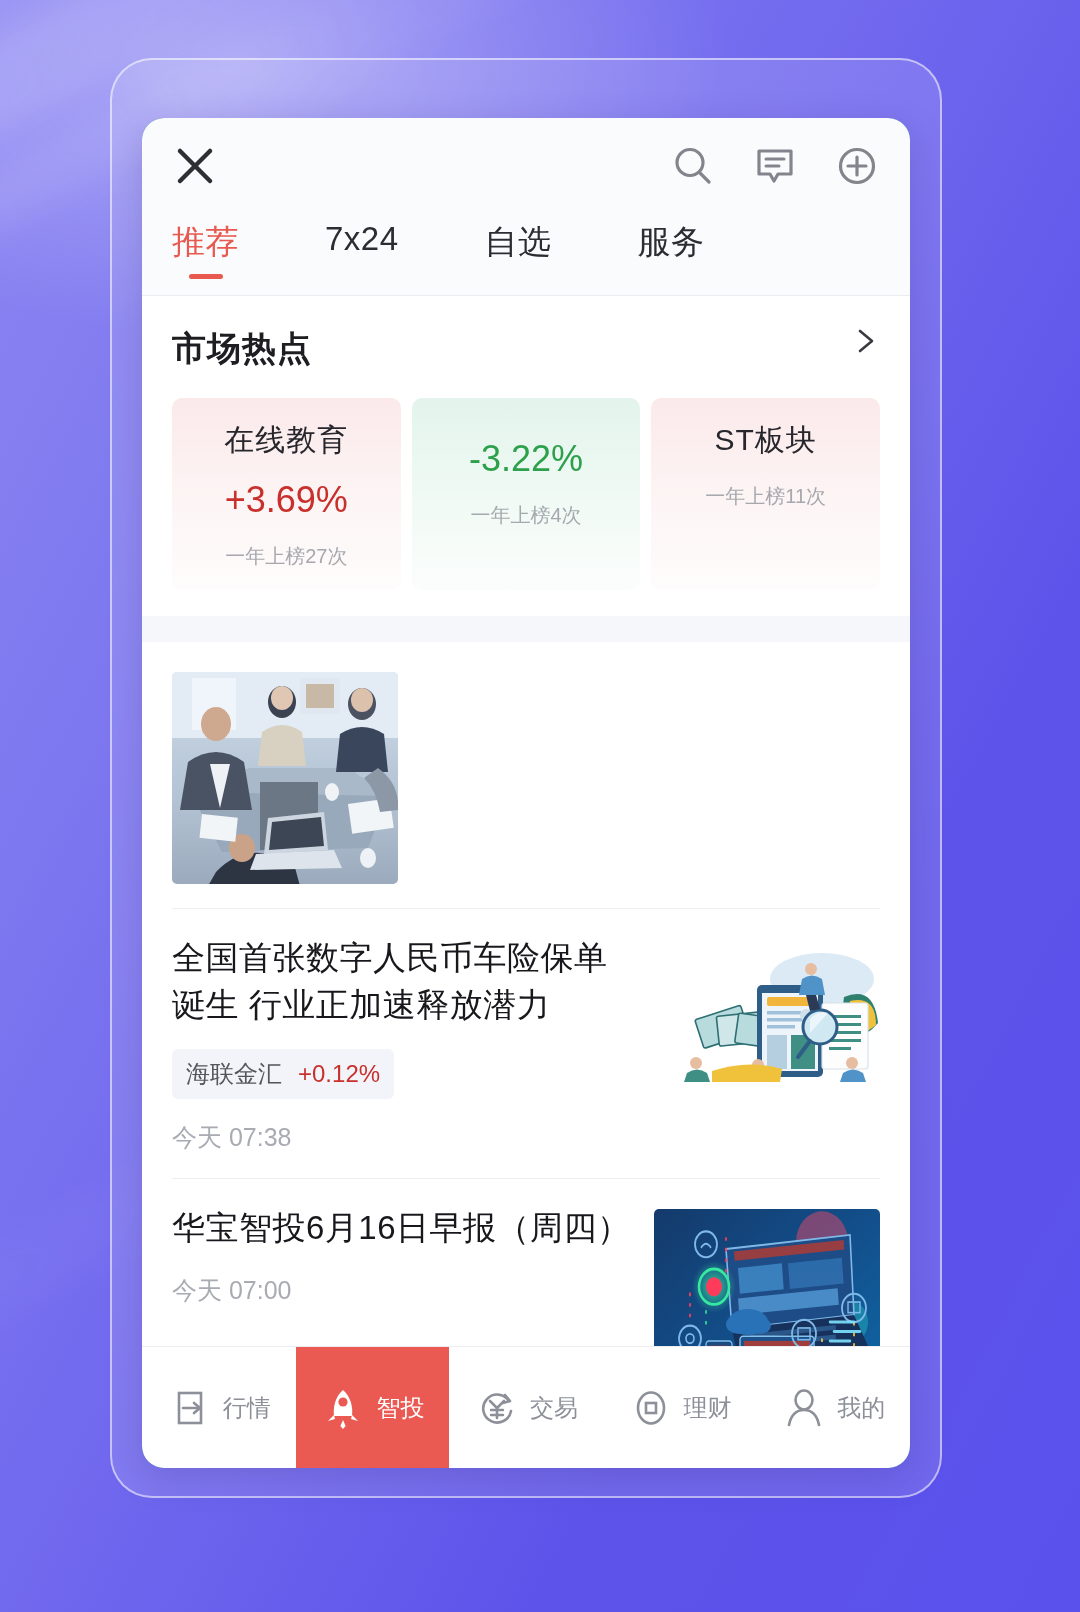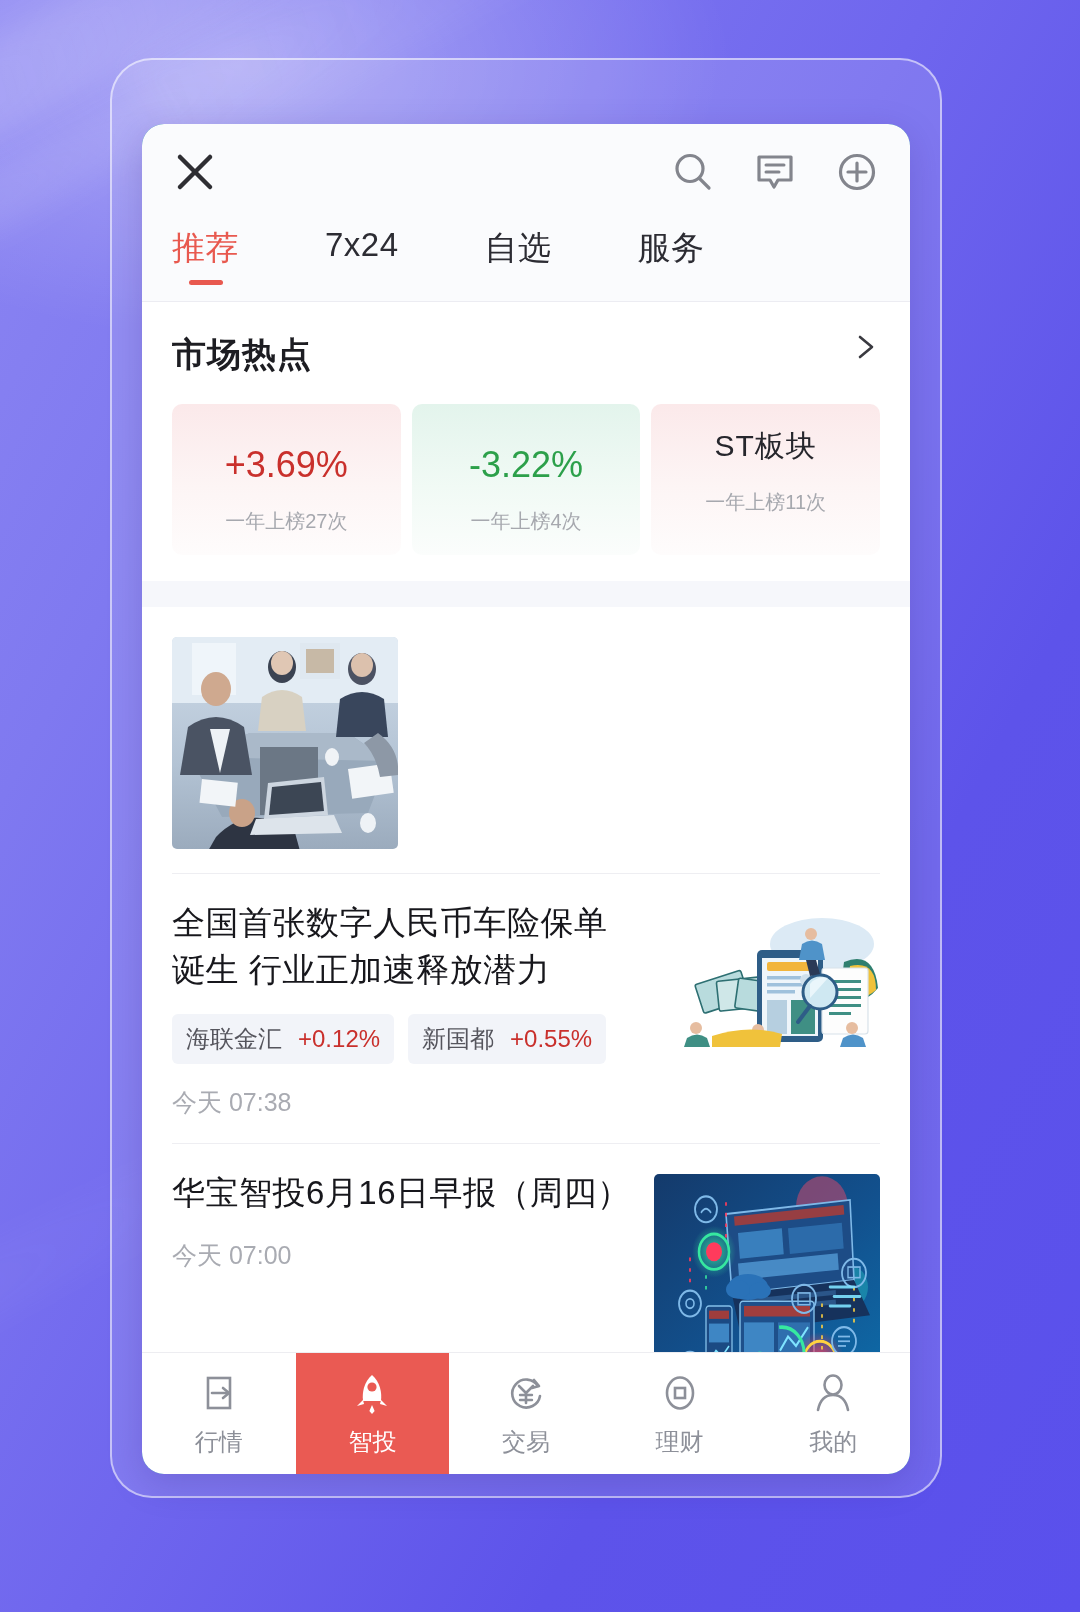--- a/index.html
+++ b/index.html
@@ -32,21 +32,21 @@
     left: 110px; top: 58px;
     width: 832px; height: 1440px;
     border-radius: 42px;
     border: 2px solid rgba(255,255,255,0.55);
     background: rgba(255,255,255,0.13);
   }
 
   
   .app {
     position: absolute;
-    left: 142px; top: 124px;
+    left: 142px; top: 118px;
     width: 768px; height: 1350px;
     background: #0369a1;
     border-radius: 22px;
     overflow: hidden;
     display: flex;
     flex-direction: column;
     box-shadow: 0 10px 36px rgba(40,20,110,0.18);
   }
 
   
@@ -168,21 +168,21 @@
   
   .bottom-nav {
     flex: none;
     height: 122px;
     border-top: 1px solid #ededf1;
     display: flex;
     background: #fff;
   }
   .nav-item {
     flex: 1;
-    display: flex; flex-direction: column;
+    display: flex; flex-direction: row;
     align-items: center; justify-content: center;
     gap: 10px;
     color: #8d9099;
     font-size: 24px;
   }
   .nav-item.active {
     background: #ea5a53;
     color: #ffffff;
   }
   .nav-item svg { display: block; }
@@ -243,20 +243,21 @@
     <div class="hot-head">
       <div class="hot-title">市场热点</div>
       <div class="hot-head-spacer"></div>
       <svg class="chev" viewBox="0 0 30 30">
         <polyline points="10,5 22,15 10,25" fill="none" stroke="#3a3a40" stroke-width="2.6" stroke-linecap="round" stroke-linejoin="round"></polyline>
       </svg>
     </div>
 
     <div class="hot-cards">
       <div class="hot-card up">
+        <div class="hc-name">在线教育</div>
         <div class="hc-pct up">+3.69%</div>
         <div class="hc-sub">一年上榜27次</div>
       </div>
       <div class="hot-card down">
         <div class="hc-pct down">-3.22%</div>
         <div class="hc-sub">一年上榜4次</div>
       </div>
       <div class="hot-card up">
         <div class="hc-name">ST板块</div>
         <div class="hc-sub">一年上榜11次</div>
@@ -315,24 +316,20 @@
         </div>
       </div>
 
       <div class="news">
         <div class="news-left">
           <div class="news-title">全国首张数字人民币车险保单诞生 行业正加速释放潜力</div>
           <div class="tags">
             <div class="tag">
               <span>海联金汇</span>
               <span class="pct up">+0.12%</span>
-            </div>
-            <div class="tag">
-              <span>新国都</span>
-              <span class="pct up">+0.55%</span>
             </div>
           </div>
           <div class="news-time">今天 07:38</div>
         </div>
         <div class="thumb">
           <svg viewBox="0 0 226 143" preserveAspectRatio="none">
             <rect width="226" height="143" fill="#ffffff"></rect>
             <ellipse cx="168" cy="40" rx="52" ry="26" fill="#dceaf5"></ellipse>
             <path d="M190 58 q30 -12 34 26 q-18 22 -38 6 z" fill="#2f7f6f"></path>
             <path d="M196 62 q26 -6 26 24 q-16 14 -30 2 z" fill="#f0c23b"></path>

